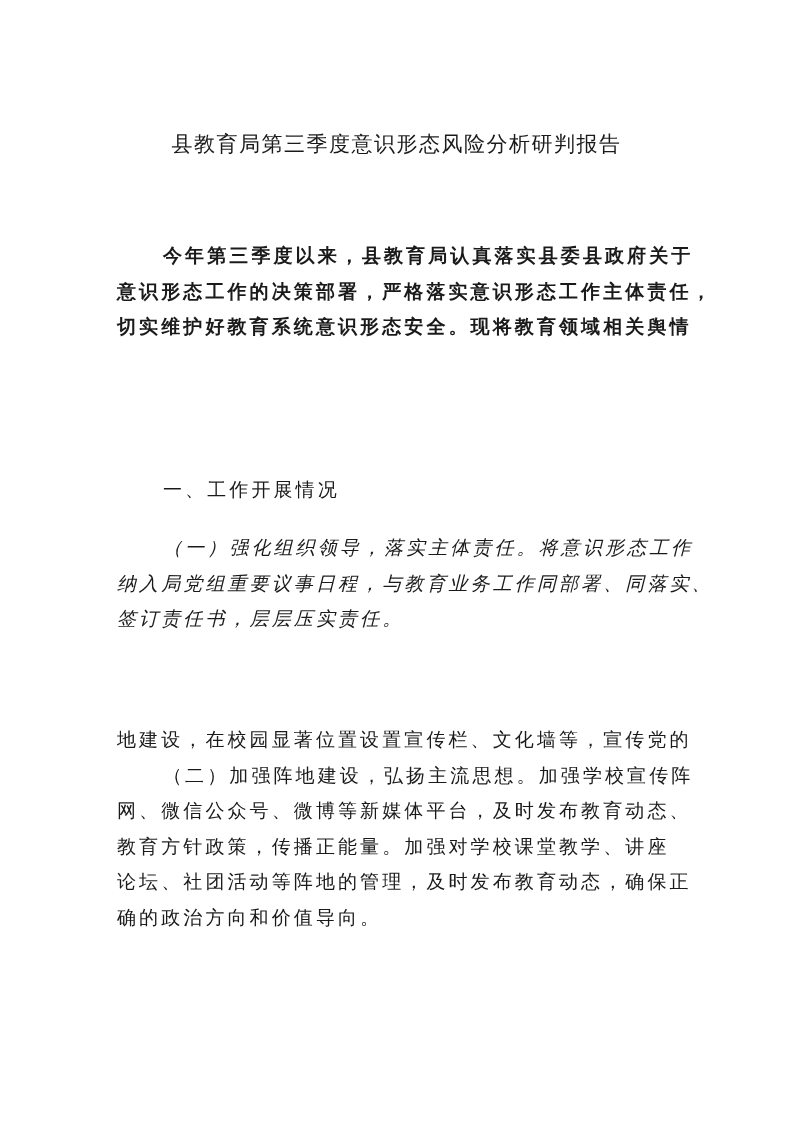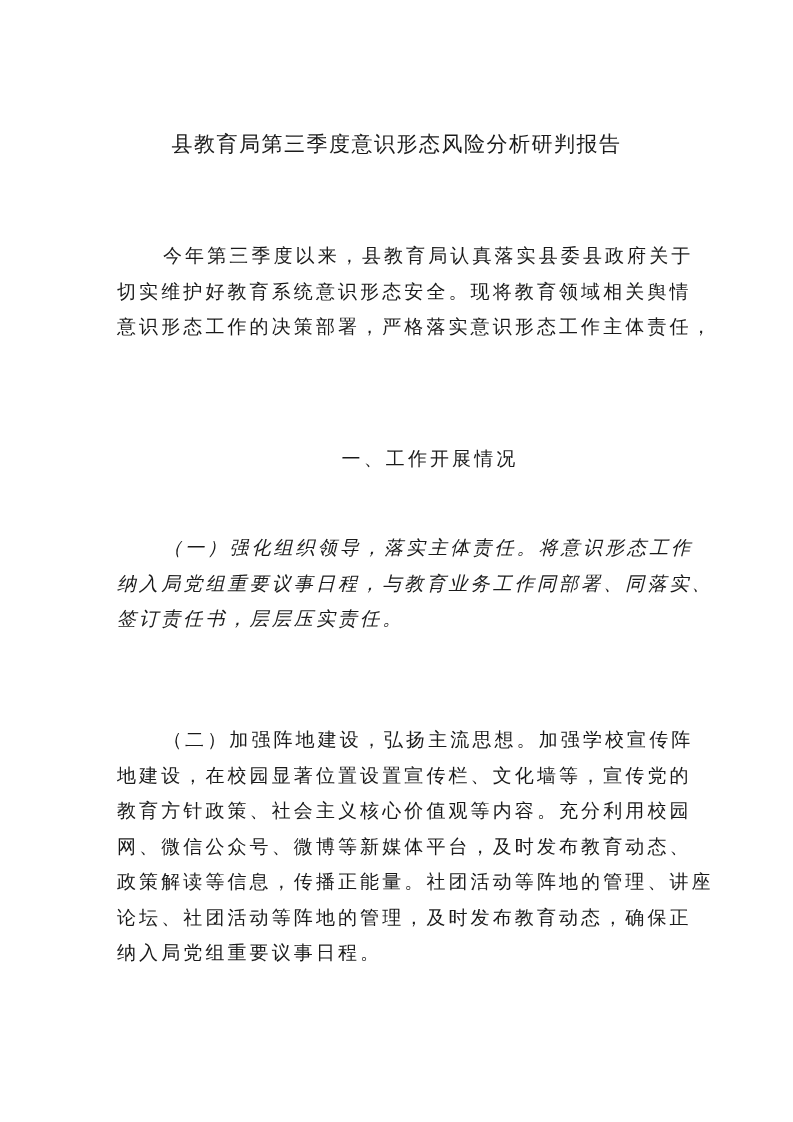--- a/index.html
+++ b/index.html
@@ -42,51 +42,50 @@
       display: block;
       height: 35.5px;
       line-height: 35.5px;
       font-size: 19px;
       letter-spacing: 3.1px;
       white-space: nowrap;
     }
     .line.indent {
       padding-left: 46px;
     }
-    #p-intro { top: 238px; }
-    #h-section1 { top: 441px; text-align: center; }
+    #p-intro { top: 238px; font-weight: bold; }
+    #h-section1 { top: 472px; }
     #p-item1 { top: 530px; font-style: italic; }
     #p-item2 { top: 722px; }
   </style>
 </head>
 <body>
 
 <div class="page">
 
   <div class="title">县教育局第三季度意识形态风险分析研判报告</div>
 
   <div class="para" id="p-intro">
     <span class="line indent">今年第三季度以来，县教育局认真落实县委县政府关于</span>
+    <span class="line">意识形态工作的决策部署，严格落实意识形态工作主体责任，</span>
     <span class="line">切实维护好教育系统意识形态安全。现将教育领域相关舆情</span>
-    <span class="line">意识形态工作的决策部署，严格落实意识形态工作主体责任，</span>
   </div>
 
   <div class="para" id="h-section1">
     <span class="line indent">一、工作开展情况</span>
   </div>
 
   <div class="para" id="p-item1">
     <span class="line indent">（一）强化组织领导，落实主体责任。将意识形态工作</span>
     <span class="line">纳入局党组重要议事日程，与教育业务工作同部署、同落实、</span>
     <span class="line">签订责任书，层层压实责任。</span>
   </div>
 
   <div class="para" id="p-item2">
+    <span class="line">地建设，在校园显著位置设置宣传栏、文化墙等，宣传党的</span>
     <span class="line indent">（二）加强阵地建设，弘扬主流思想。加强学校宣传阵</span>
-    <span class="line">地建设，在校园显著位置设置宣传栏、文化墙等，宣传党的</span>
-    <span class="line">教育方针政策、社会主义核心价值观等内容。充分利用校园</span>
     <span class="line">网、微信公众号、微博等新媒体平台，及时发布教育动态、</span>
-    <span class="line">政策解读等信息，传播正能量。社团活动等阵地的管理、讲座</span>
+    <span class="line">教育方针政策，传播正能量。加强对学校课堂教学、讲座</span>
     <span class="line">论坛、社团活动等阵地的管理，及时发布教育动态，确保正</span>
-    <span class="line">纳入局党组重要议事日程。</span>
+    <span class="line">确的政治方向和价值导向。</span>
   </div>
 
 </div>
 
 </body></html>

